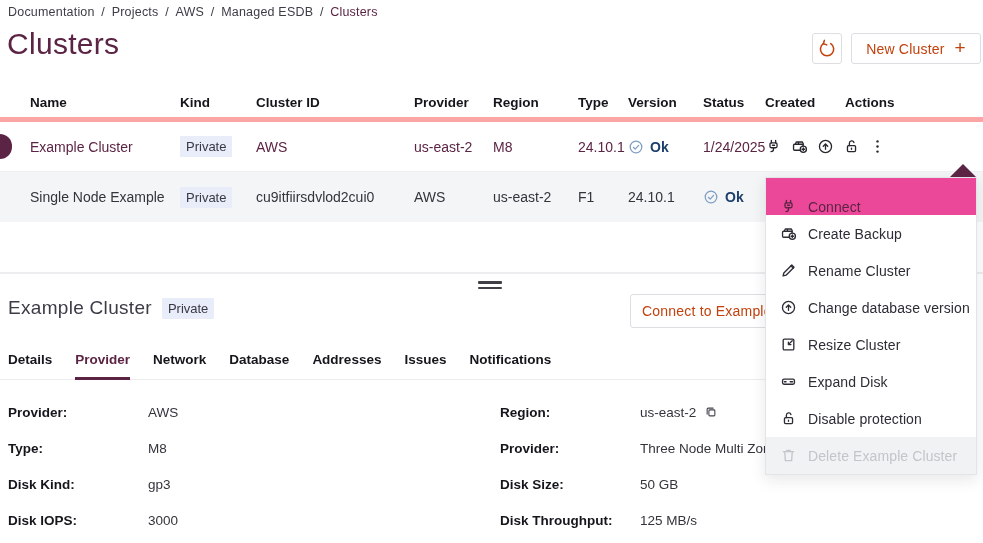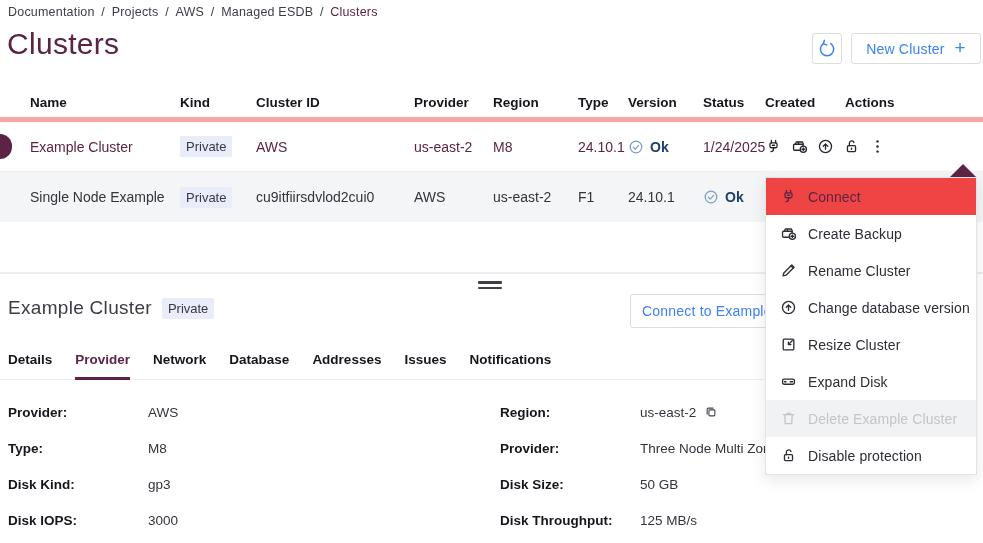--- a/index.html
+++ b/index.html
@@ -14,21 +14,21 @@
   
   .breadcrumb { position:absolute; left:8px; top:5px; font-size:12.5px; color:#3c3d46; letter-spacing:.2px; }
   .breadcrumb .crumb { color:#3c3d46; cursor:pointer; }
   .breadcrumb .sep { color:#3c3d46; padding:0 3px; }
   .breadcrumb .crumb.current { color:#5c2444; }
 
   
   .page-title { position:absolute; left:7px; top:27px; font-size:30px; font-weight:400; color:#5c2444; letter-spacing:.3px; }
 
   
-  .btn { border:1px solid #dddde2; border-radius:3px; background:#fff; color:#3b82f6; display:flex; align-items:center; justify-content:center; cursor:pointer; }
+  .btn { border:1px solid #dddde2; border-radius:3px; background:#fff; color:#c2410c; display:flex; align-items:center; justify-content:center; cursor:pointer; }
   .refresh-btn { position:absolute; left:812px; top:33px; width:30px; height:31px; }
   .new-btn { position:absolute; left:851px; top:33px; width:130px; height:31px; font-size:14px; font-weight:500; gap:10px; letter-spacing:.2px; }
   .new-btn .plus { font-size:19px; font-weight:400; margin-top:-2px; }
 
   
   .cluster-table { position:absolute; left:0; top:88px; width:983px; }
   .trow { display:grid; grid-template-columns:150px 76px 158px 79px 85px 50px 75px 62px 80px 1fr;
           padding-left:30px; padding-right:6px; align-items:center; position:relative; }
   .thead { height:34px; font-size:13.5px; font-weight:700; color:#15161c; border-bottom:5px solid #fca5a5; }
   .tbody-row { height:50px; font-size:14px; }
@@ -43,21 +43,21 @@
   .actions-cell .ico { cursor:pointer; }
 
   
   .menu-caret { position:absolute; left:950px; top:164px; width:0; height:0; z-index:40;
                 border-left:13px solid transparent; border-right:13px solid transparent; border-bottom:13px solid #5c2444; }
   .context-menu { position:absolute; left:765px; top:177px; width:212px; z-index:30; background:#fff;
                   border:1px solid #e3e4e8; box-shadow:0 5px 14px rgba(30,30,40,.10); }
   .menu-item { height:37px; display:flex; align-items:center; gap:11px; padding-left:14px;
                font-size:14px; color:#2c2d35; cursor:pointer; letter-spacing:.1px; white-space:nowrap; }
   .menu-item .ico { color:#2c2d35; }
-  .menu-item.highlighted { background:#ef4444; color:#5c2444; }
+  .menu-item.highlighted { background:#ec4899; color:#5c2444;align-items:flex-end; }
   .menu-item.highlighted .ico { color:#5c2444; }
   .menu-item.disabled { background:#f1f2f4; color:#c2c5ca; cursor:default; }
   .menu-item.disabled .ico { color:#c2c5ca; }
 
   
   .split-line { position:absolute; left:0; top:272px; width:983px; height:2px; background:#ededef; }
   .split-handle { position:absolute; left:478px; top:281px; width:24px; cursor:row-resize; }
   .split-handle i { display:block; height:2.5px; background:#3f3f45; margin-bottom:3px; border-radius:1px; }
 
   
@@ -250,37 +250,37 @@
       </div>
       <div class="menu-item">
         <span class="ico">
           <svg width="17" height="17" viewBox="0 0 16 16">
             <rect x="2.4" y="5.8" width="11.2" height="4.8" rx="1.4" stroke="currentColor" fill="none" stroke-width="1.25" stroke-linecap="round" stroke-linejoin="round"></rect>
             <path d="M9.6 8.2h2.3M4.2 8.2h1.5" stroke="currentColor" fill="none" stroke-width="1.25" stroke-linecap="round" stroke-linejoin="round"></path>
           </svg>
         </span>
         <span>Expand Disk</span>
       </div>
-      <div class="menu-item disabled">
-        <span class="ico">
-          <svg width="17" height="17" viewBox="0 0 16 16">
-            <path d="M3.2 4.4h9.6M6.4 4.4V3.2h3.2v1.2M4.5 4.4l.5 8.4h6l.5-8.4" stroke="currentColor" fill="none" stroke-width="1.25" stroke-linecap="round" stroke-linejoin="round"></path>
-          </svg>
-        </span>
-        <span>Delete Example Cluster</span>
-      </div>
       <div class="menu-item">
         <span class="ico">
           <svg width="17" height="17" viewBox="0 0 16 16">
             <rect x="4.2" y="7.2" width="7.6" height="5.6" rx="1" stroke="currentColor" fill="none" stroke-width="1.25" stroke-linecap="round" stroke-linejoin="round"></rect>
             <path d="M6 7.2V5a2.2 2.2 0 0 1 4.3-.7" stroke="currentColor" fill="none" stroke-width="1.25" stroke-linecap="round" stroke-linejoin="round"></path>
             <path d="M8 9.5v1.2" stroke="currentColor" fill="none" stroke-width="1.25" stroke-linecap="round" stroke-linejoin="round"></path>
           </svg>
         </span>
         <span>Disable protection</span>
+      </div>
+      <div class="menu-item disabled">
+        <span class="ico">
+          <svg width="17" height="17" viewBox="0 0 16 16">
+            <path d="M3.2 4.4h9.6M6.4 4.4V3.2h3.2v1.2M4.5 4.4l.5 8.4h6l.5-8.4" stroke="currentColor" fill="none" stroke-width="1.25" stroke-linecap="round" stroke-linejoin="round"></path>
+          </svg>
+        </span>
+        <span>Delete Example Cluster</span>
       </div>
     </div>
 
   <div class="split-line"></div>
   <div class="split-handle">
       <i></i>
       <i></i>
     </div>
 
   <div class="detail-title-row">

